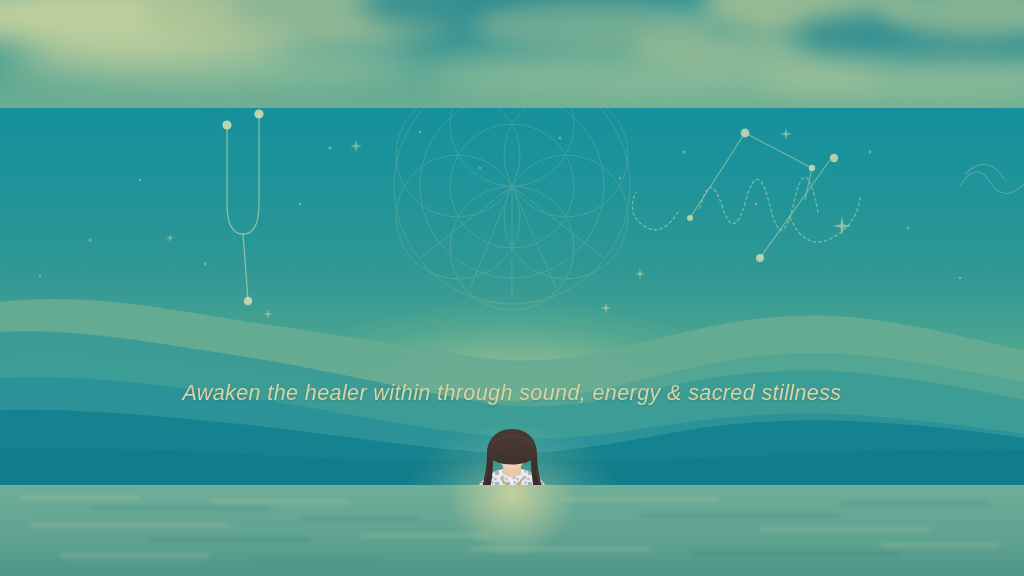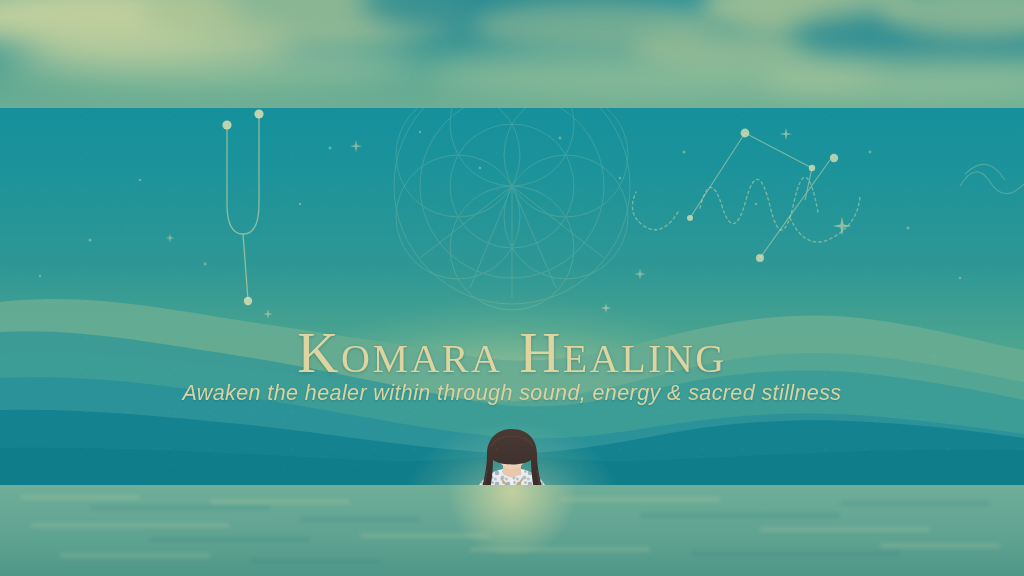--- a/index.html
+++ b/index.html
@@ -401,17 +401,16 @@
           <path d="M150,108 q6,3 9,7" stroke="#5d6b7c" stroke-width="2.2" fill="none" opacity=".8"></path>
           <path d="M146,112 q6,3 9,7" stroke="#7a8795" stroke-width="1.8" fill="none" opacity=".7"></path>
         </g>
       </svg>
     </div>
 
     <div class="inner-water"></div>
 
     <div class="grain"></div>
 
-    <h1 class="title">Komara Healing</h1>
 
     <p class="tagline">Awaken the healer within through sound, energy &amp; sacred stillness</p>
   </div>
 </div>
 
 </body></html>

